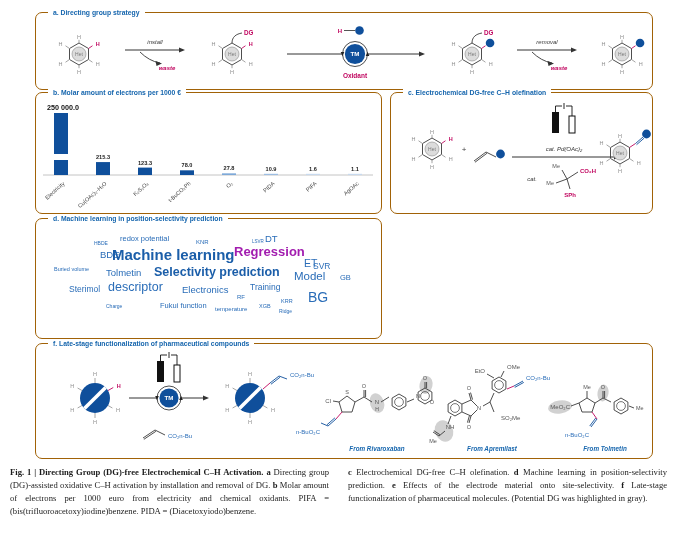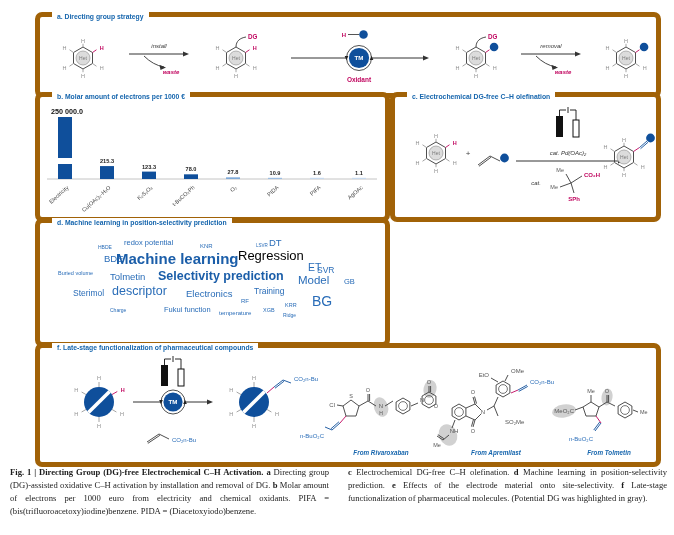--- a/index.html
+++ b/index.html
@@ -1,17 +1,17 @@
 <!DOCTYPE html>
 <html><head>
 <meta charset="utf-8">
 <style>
   html,body{margin:0;padding:0;background:#fff;}
   #fig{position:relative;width:674px;height:535px;background:#ffffff;font-family:"Liberation Sans",sans-serif;overflow:hidden;}
-  .panel{position:absolute;border:5px solid #a16207;border-radius:7px;background:#fff;}
+  .panel{position:absolute;border:1px solid #a16207;border-radius:7px;background:#fff;}
   .ptitle{position:absolute;top:-5px;left:12px;background:#fff;padding:0 5px;font-size:6.8px;font-weight:bold;color:#1565ad;white-space:nowrap;line-height:9px;}
   .psvg{position:absolute;left:1px;top:4px;}
   .cloud{position:absolute;left:0;top:0;width:100%;height:100%;}
   .cloud span{position:absolute;color:#2a6db8;white-space:nowrap;line-height:1;}
   .caption{position:absolute;width:319px;font-family:"Liberation Serif",serif;font-size:8.6px;line-height:1.5;color:#1b1b1b;text-align:justify;}
   .caption b{font-weight:bold;}
   svg text{font-family:"Liberation Sans",sans-serif;}
 </style>
 </head>
 <body>
@@ -218,21 +218,21 @@
   <section class="panel" style="left:35px;top:218px;width:345px;height:119px;">
     <div class="ptitle">d. Machine learning in position-selectivity prediction</div>
     <div id="cloud-d" class="cloud">
         <span style="left: 58px; top: 22px; font-size: 5px; font-weight: normal; color: rgb(42, 109, 184);">HBDE</span>
         <span style="left: 84px; top: 16px; font-size: 7.5px; font-weight: normal; color: rgb(42, 109, 184); text-align: right;">redox potential</span>
         <span style="left: 160px; top: 20px; font-size: 6px; font-weight: normal; color: rgb(42, 109, 184);">KNR</span>
         <span style="left: 187px; top: 15px; font-size: 9.5px; font-weight: normal; color: rgb(42, 109, 184); padding-left: 42px;">DT</span>
         <span style="left: 216px; top: 21px; font-size: 4.5px; font-weight: normal; color: rgb(42, 109, 184);">LSVR</span>
         <span style="left: 40px; top: 31px; font-size: 9.5px; font-weight: normal; color: rgb(42, 109, 184); padding-left: 24px;">BDE</span>
         <span style="left: 76px; top: 28px; font-size: 15px; font-weight: bold; color: rgb(27, 94, 169);">Machine learning</span>
-        <span style="left: 198px; top: 26px; font-size: 13px; font-weight: 400; color: #000000;">Regression</span>
+        <span style="left: 198px; top: 26px; font-size: 13px; font-weight: 700; color: #a21caf;">Regression</span>
         <span style="left: 268px; top: 39px; font-size: 10.5px; font-weight: normal; color: rgb(42, 109, 184);">ET</span>
         <span style="left: 277px; top: 43px; font-size: 8.5px; font-weight: normal; color: rgb(42, 109, 184);">SVR</span>
         <span style="left: 18px; top: 48px; font-size: 5.5px; font-weight: normal; color: rgb(42, 109, 184);">Buried volume</span>
         <span style="left: 70px; top: 49px; font-size: 9.5px; font-weight: normal; color: rgb(42, 109, 184);">Tolmetin</span>
         <span style="left: 118px; top: 47px; font-size: 12.5px; font-weight: bold; color: rgb(27, 94, 169);">Selectivity prediction</span>
         <span style="left: 258px; top: 52px; font-size: 11.5px; font-weight: 500; color: rgb(42, 109, 184);">Model</span>
         <span style="left: 304px; top: 55px; font-size: 7.5px; font-weight: normal; color: rgb(42, 109, 184);">GB</span>
         <span style="left: 33px; top: 66px; font-size: 8.5px; font-weight: normal; color: rgb(42, 109, 184);">Sterimol</span>
         <span style="left: 72px; top: 62px; font-size: 12.5px; font-weight: 500; color: rgb(42, 109, 184);">descriptor</span>
         <span style="left: 146px; top: 66px; font-size: 9.5px; font-weight: normal; color: rgb(42, 109, 184);">Electronics</span>

